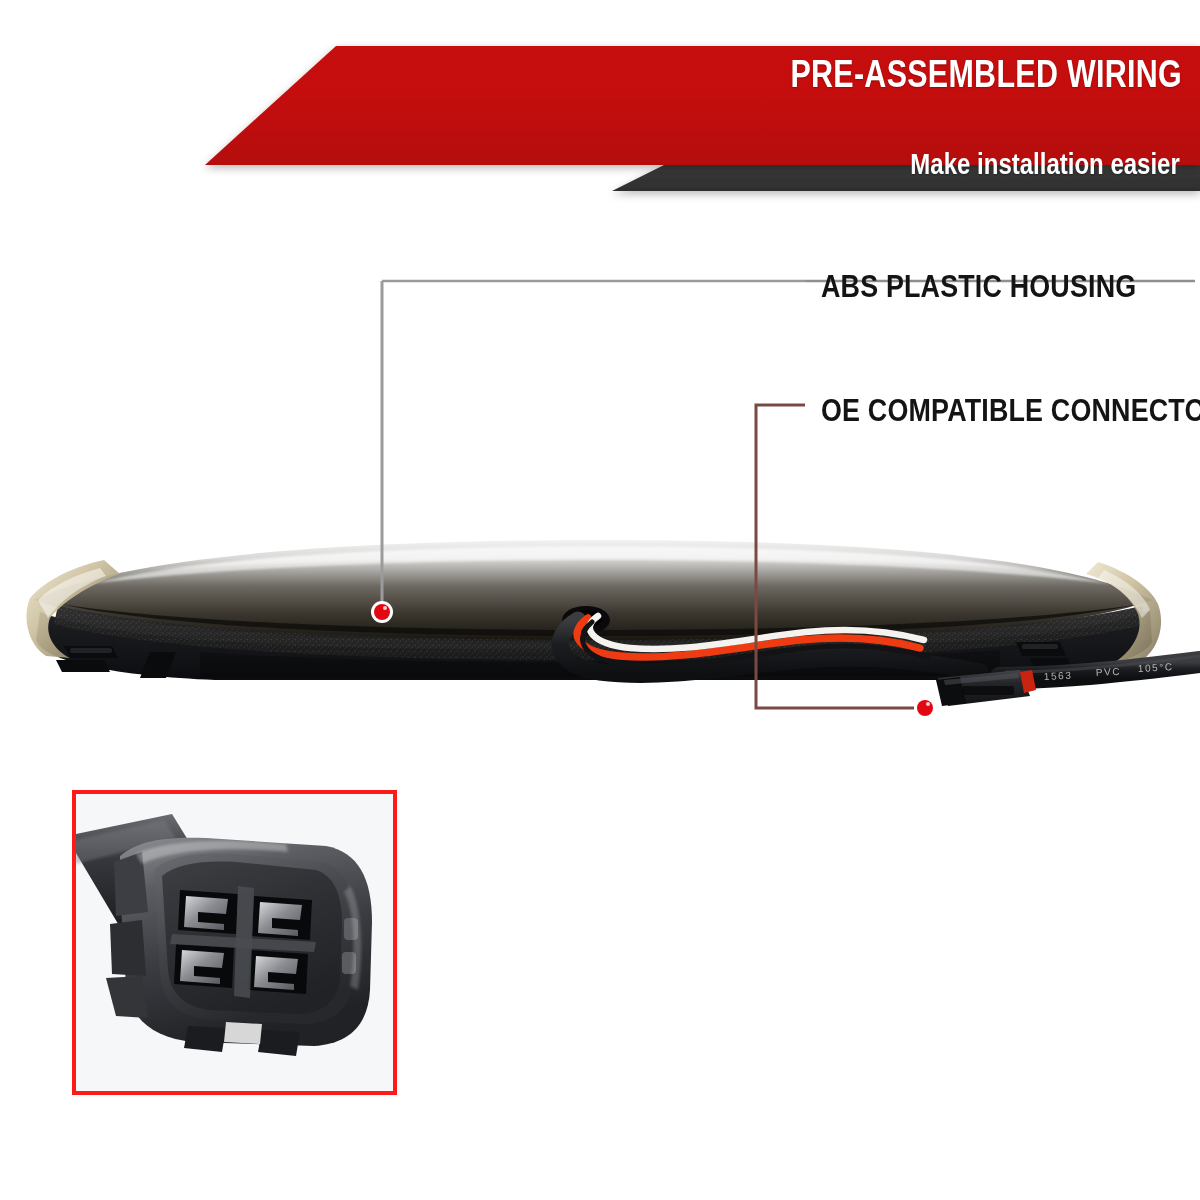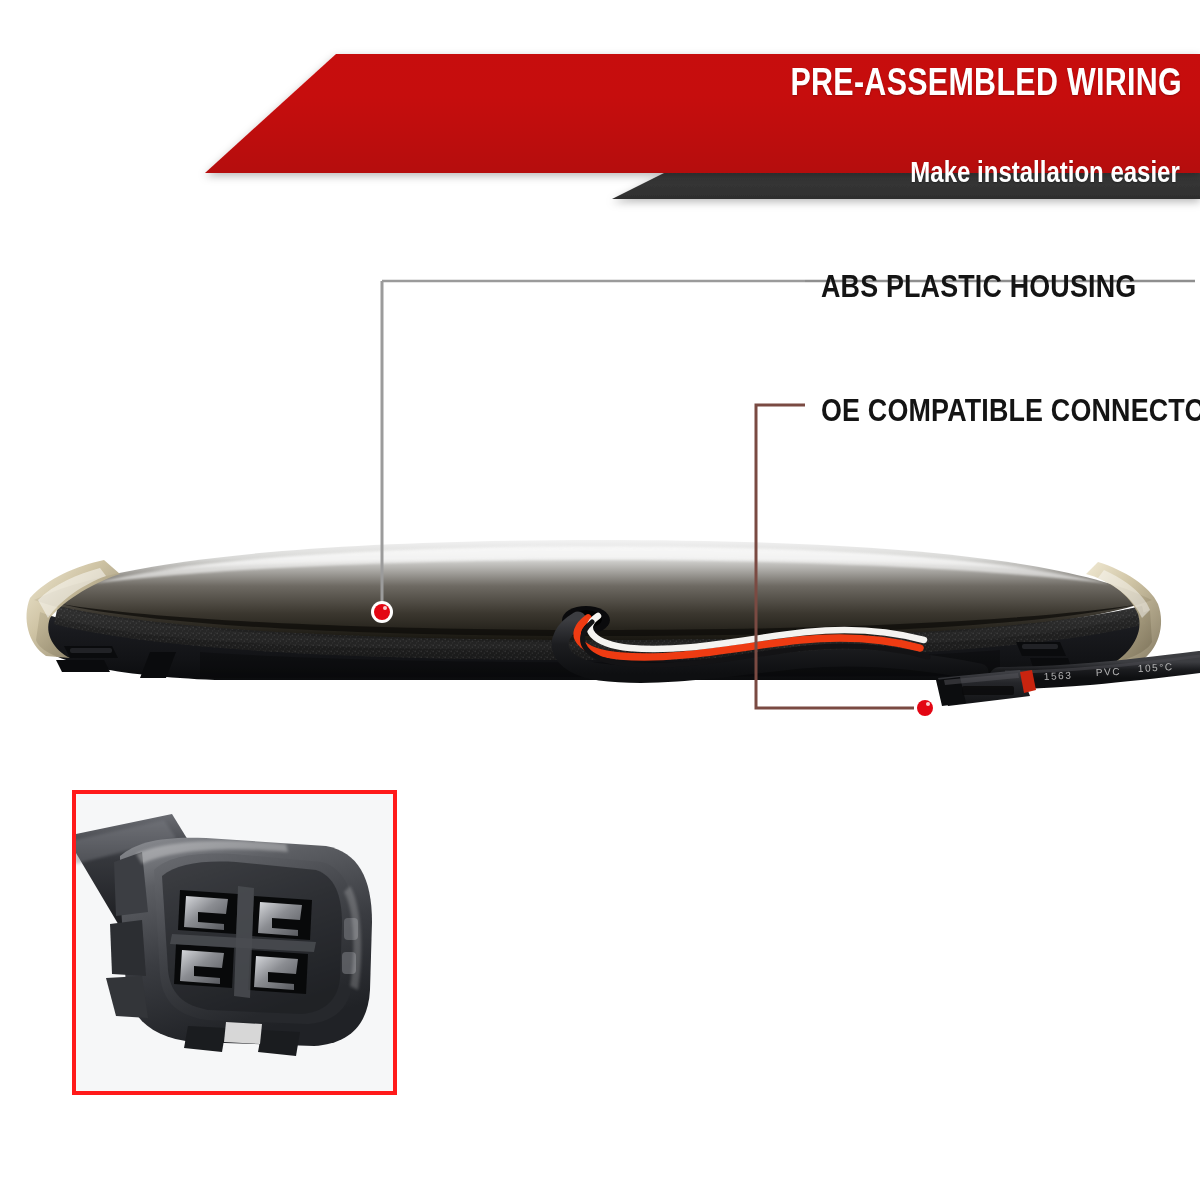--- a/index.html
+++ b/index.html
@@ -5,21 +5,21 @@
   * { margin:0; padding:0; box-sizing:border-box; }
   html, body { width:1200px; height:1200px; }
   body {
     background:#ffffff;
     font-family:"Liberation Sans", sans-serif;
     position:relative;
     overflow:hidden;
   }
 
   
-  #header-banner { position:absolute; left:0; top:16px; width:1200px; height:200px;text-align:center; }
+  #header-banner { position:absolute; left:0; top:8px; width:1200px; height:200px;text-align:center; }
 
   .banner-svg { position:absolute; left:0; top:0; }
 
   .banner-title {
     position:absolute;
     right:18px;
     top:44px;
     font-family:"Liberation Sans Narrow","Liberation Sans", sans-serif;
     font-size:39px;
     font-weight:bold;

